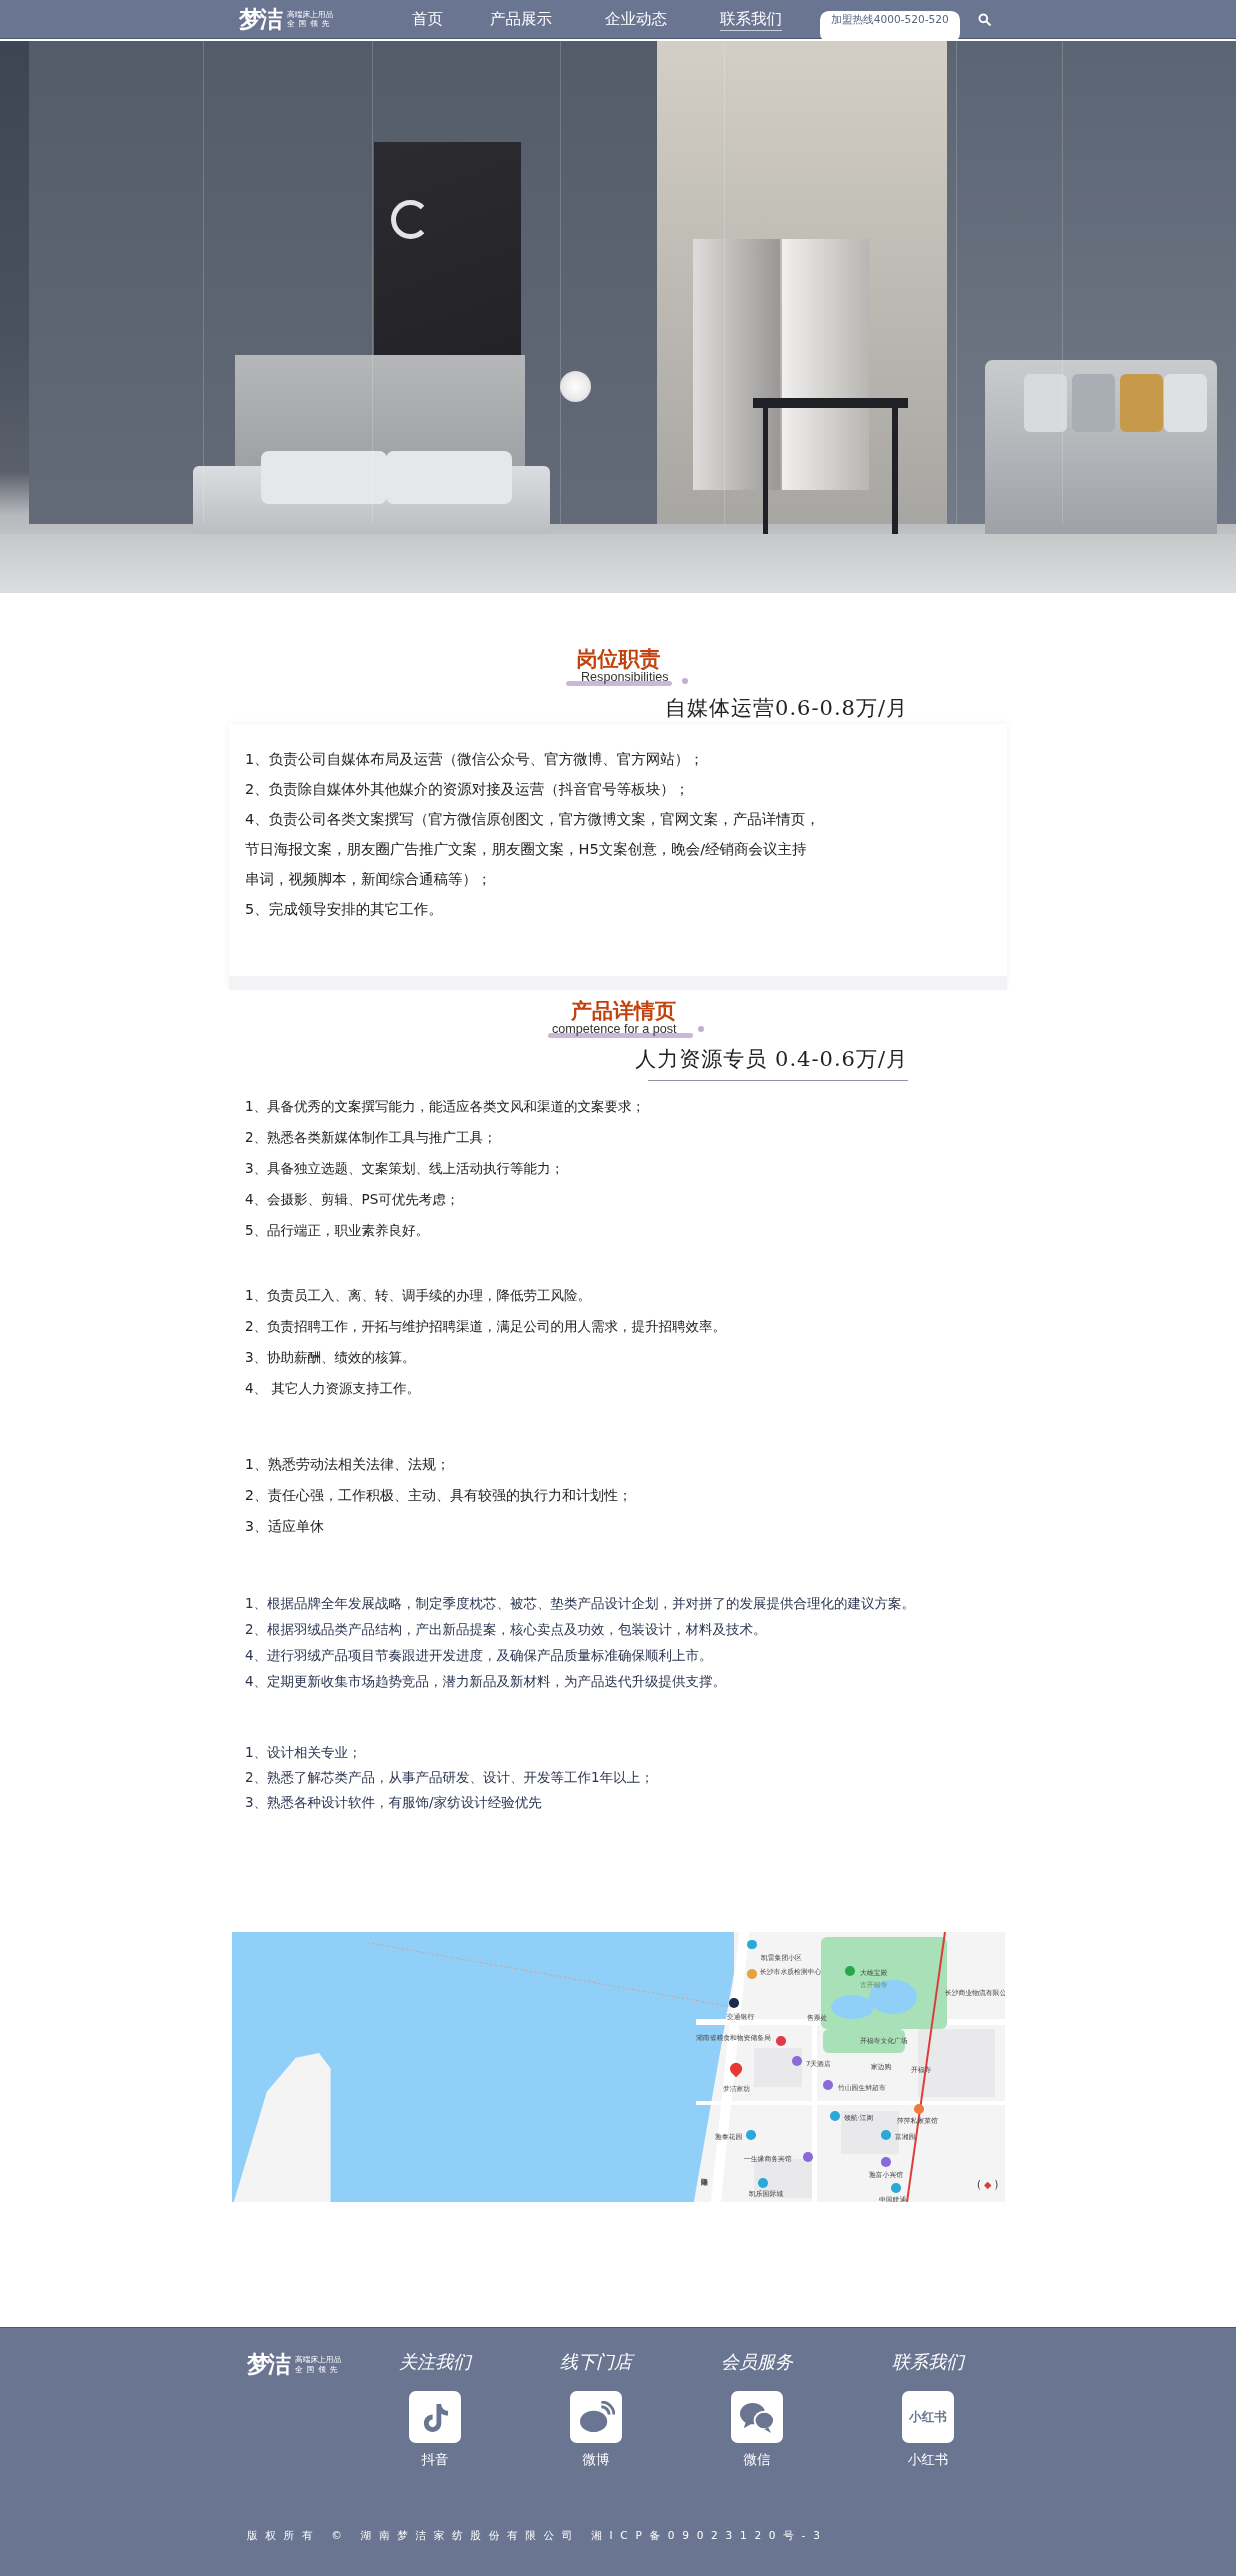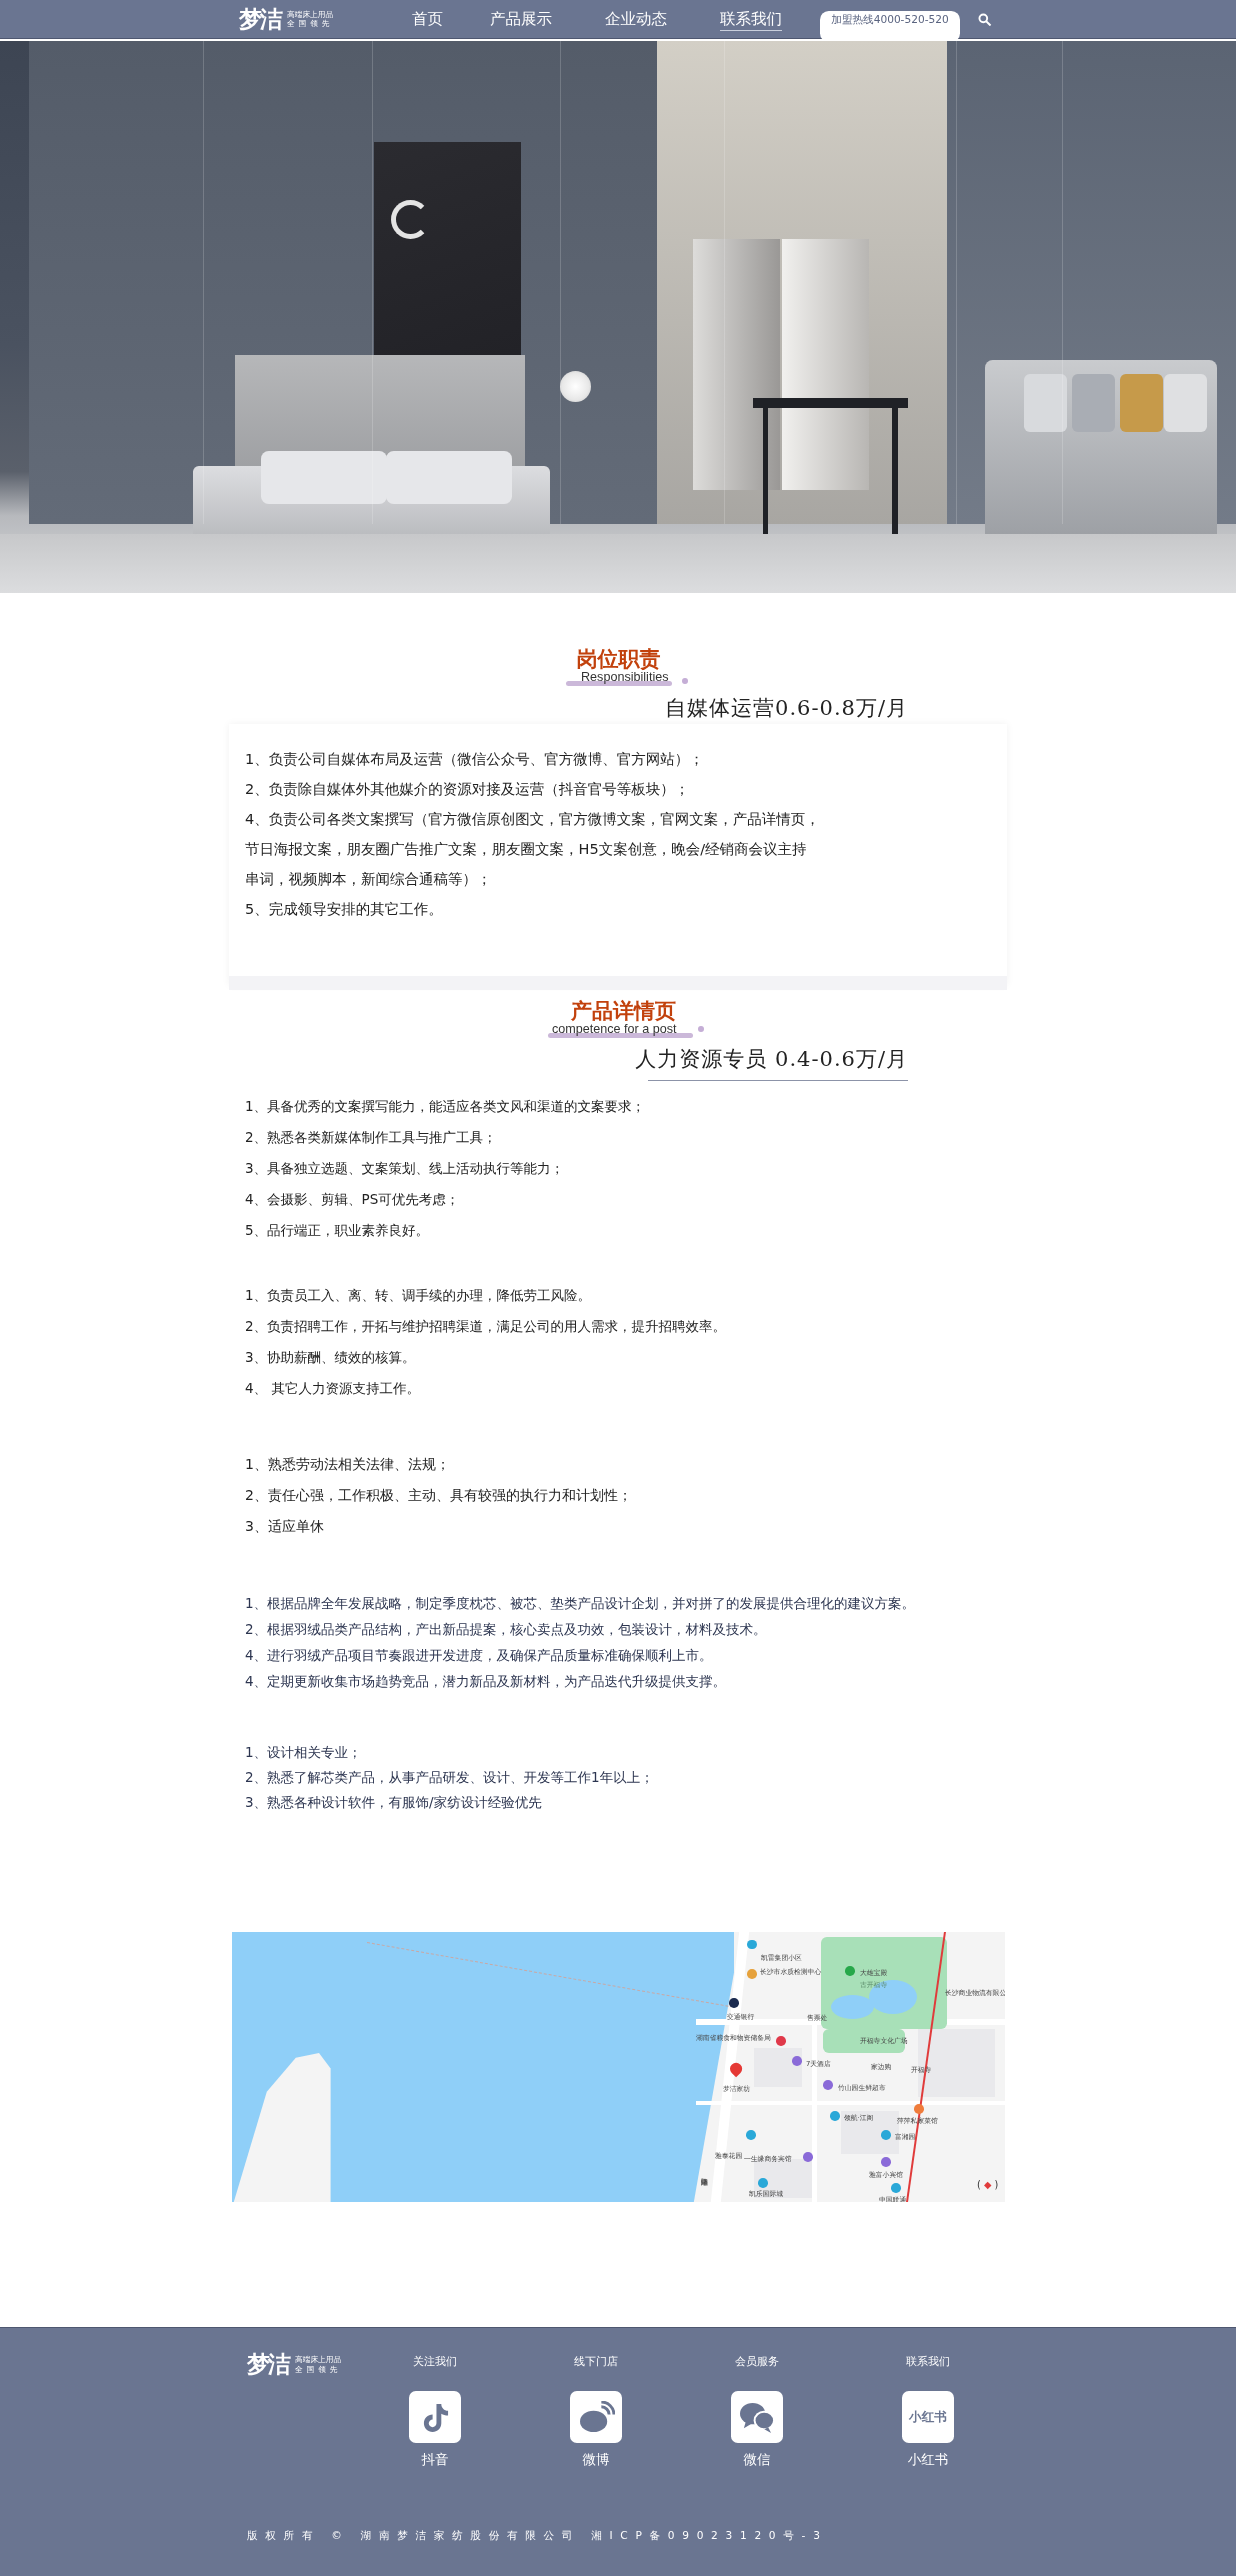--- a/index.html
+++ b/index.html
@@ -65,21 +65,21 @@
   .map .metro { position: absolute; width: 1.9px; background: #e03b3b; }
   .map .poi { position: absolute; width: 9.7px; height: 9.7px; border-radius: 50%; }
   .map .label { position: absolute; font-size: 6.8px; color: #444; white-space: nowrap; }
   .map .pin { position: absolute; width: 11.6px; height: 11.6px; border-radius: 50% 50% 50% 0; transform: rotate(-45deg); background: #e53935; }
   .map .compass { position: absolute; right: 5.8px; bottom: 5.8px; width: 23px; height: 17.4px; font-size: 9.7px; color: #333; text-align: center; }
 
   
   .footer { position: absolute; left: 0; top: 2327px; width: 1236px; height: 249px; background: #6a7591; border-top: 1.9px solid #4e5770; }
   .f-logo { position: absolute; left: 247px; top: 23px; display: flex; align-items: center; color: #fff; }
   .f-col { position: absolute; top: 25px; width: 116px; text-align: center; color: #fff; }
-  .f-col-title { font-size: 11px; line-height: 17.4px; }
+  .f-col-title { font-size: 18px; line-height: 17.4px; font-style: italic; }
   .f-icon-box { margin: 21px auto 0; width: 52px; height: 52px; background: #fff; border-radius: 6.8px; display: flex; align-items: center; justify-content: center; }
   .f-icon-label { margin-top: 7.7px; font-size: 13.5px; }
   .copyright { position: absolute; left: 247px; top: 201px; color: #fff; font-size: 10.6px; letter-spacing: 7.7px; white-space: nowrap; }
 </style>
 </head>
 <body>
 
 <div class="nav">
   <div class="logo">
     <span class="logo-main">梦洁</span>
@@ -228,21 +228,21 @@
   <span class="label" style="left:639px; top:130px;">家边购</span>
   <span class="label" style="left:679px; top:133px;">开福寺</span>
   <div class="pin" style="left:498px; top:131px;"></div>
   <span class="label" style="left:491px; top:152px; color:#555;">梦洁家纺</span>
   <div class="poi" style="left:591px; top:148px; background:#8a6ad8;"></div>
   <span class="label" style="left:606px; top:151px;">竹山园生鲜超市</span>
   <div class="poi" style="left:598px; top:179px; background:#2aa8d8;"></div>
   <span class="label" style="left:612px; top:181px;">领航·江阁</span>
   <div class="poi" style="left:682px; top:172px; background:#ef7c3b;"></div>
   <span class="label" style="left:665px; top:184px;">萍萍私家菜馆</span>
-  <span class="label" style="left:483px; top:200px;margin-top:19px;">雅泰花园</span>
+  <span class="label" style="left:483px; top:200px;">雅泰花园</span>
   <div class="poi" style="left:514px; top:198px; background:#2aa8d8;"></div>
   <div class="poi" style="left:649px; top:198px; background:#2aa8d8;"></div>
   <span class="label" style="left:663px; top:200px;">富湘园</span>
   <span class="label" style="left:512px; top:222px;">一生缘商务宾馆</span>
   <div class="poi" style="left:571px; top:220px; background:#8a6ad8;"></div>
   <span class="label" style="left:637px; top:238px;">雅富小宾馆</span>
   <div class="poi" style="left:649px; top:225px; background:#8a6ad8;"></div>
   <div class="poi" style="left:526px; top:246px; background:#2aa8d8;"></div>
   <span class="label" style="left:517px; top:257px;">凯乐国际城</span>
   <div class="poi" style="left:659px; top:251px; background:#2aa8d8;"></div>

